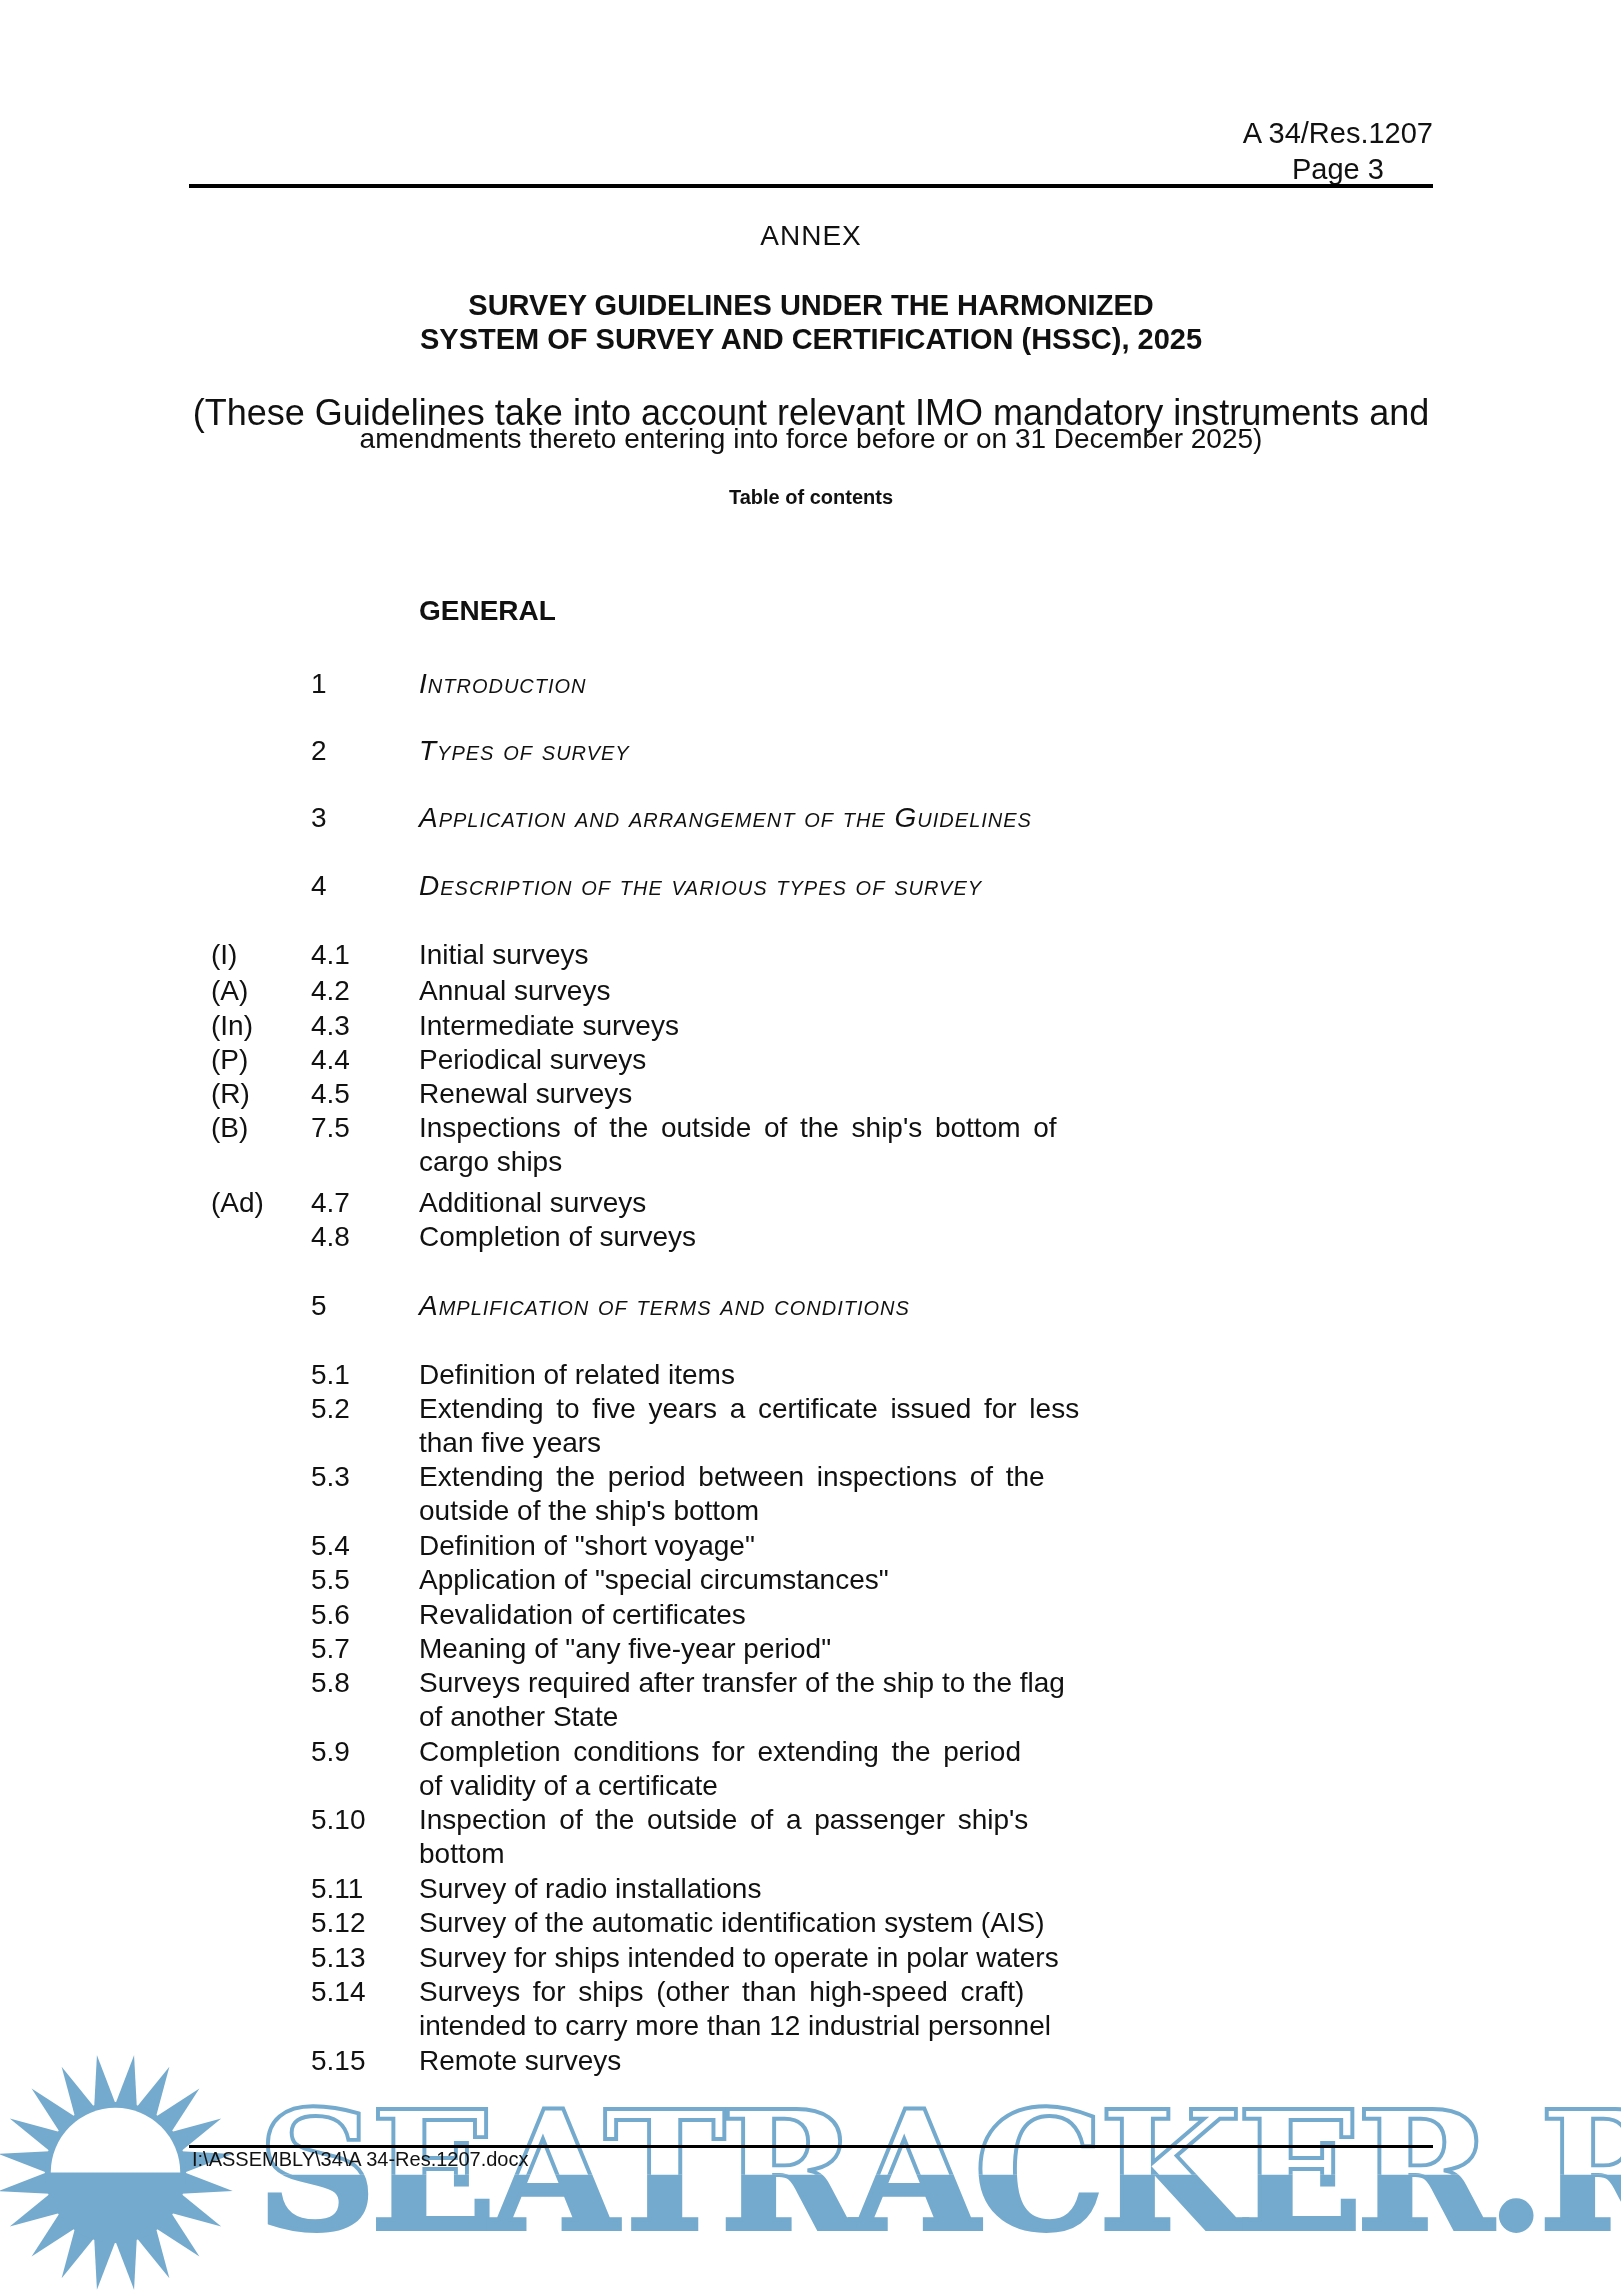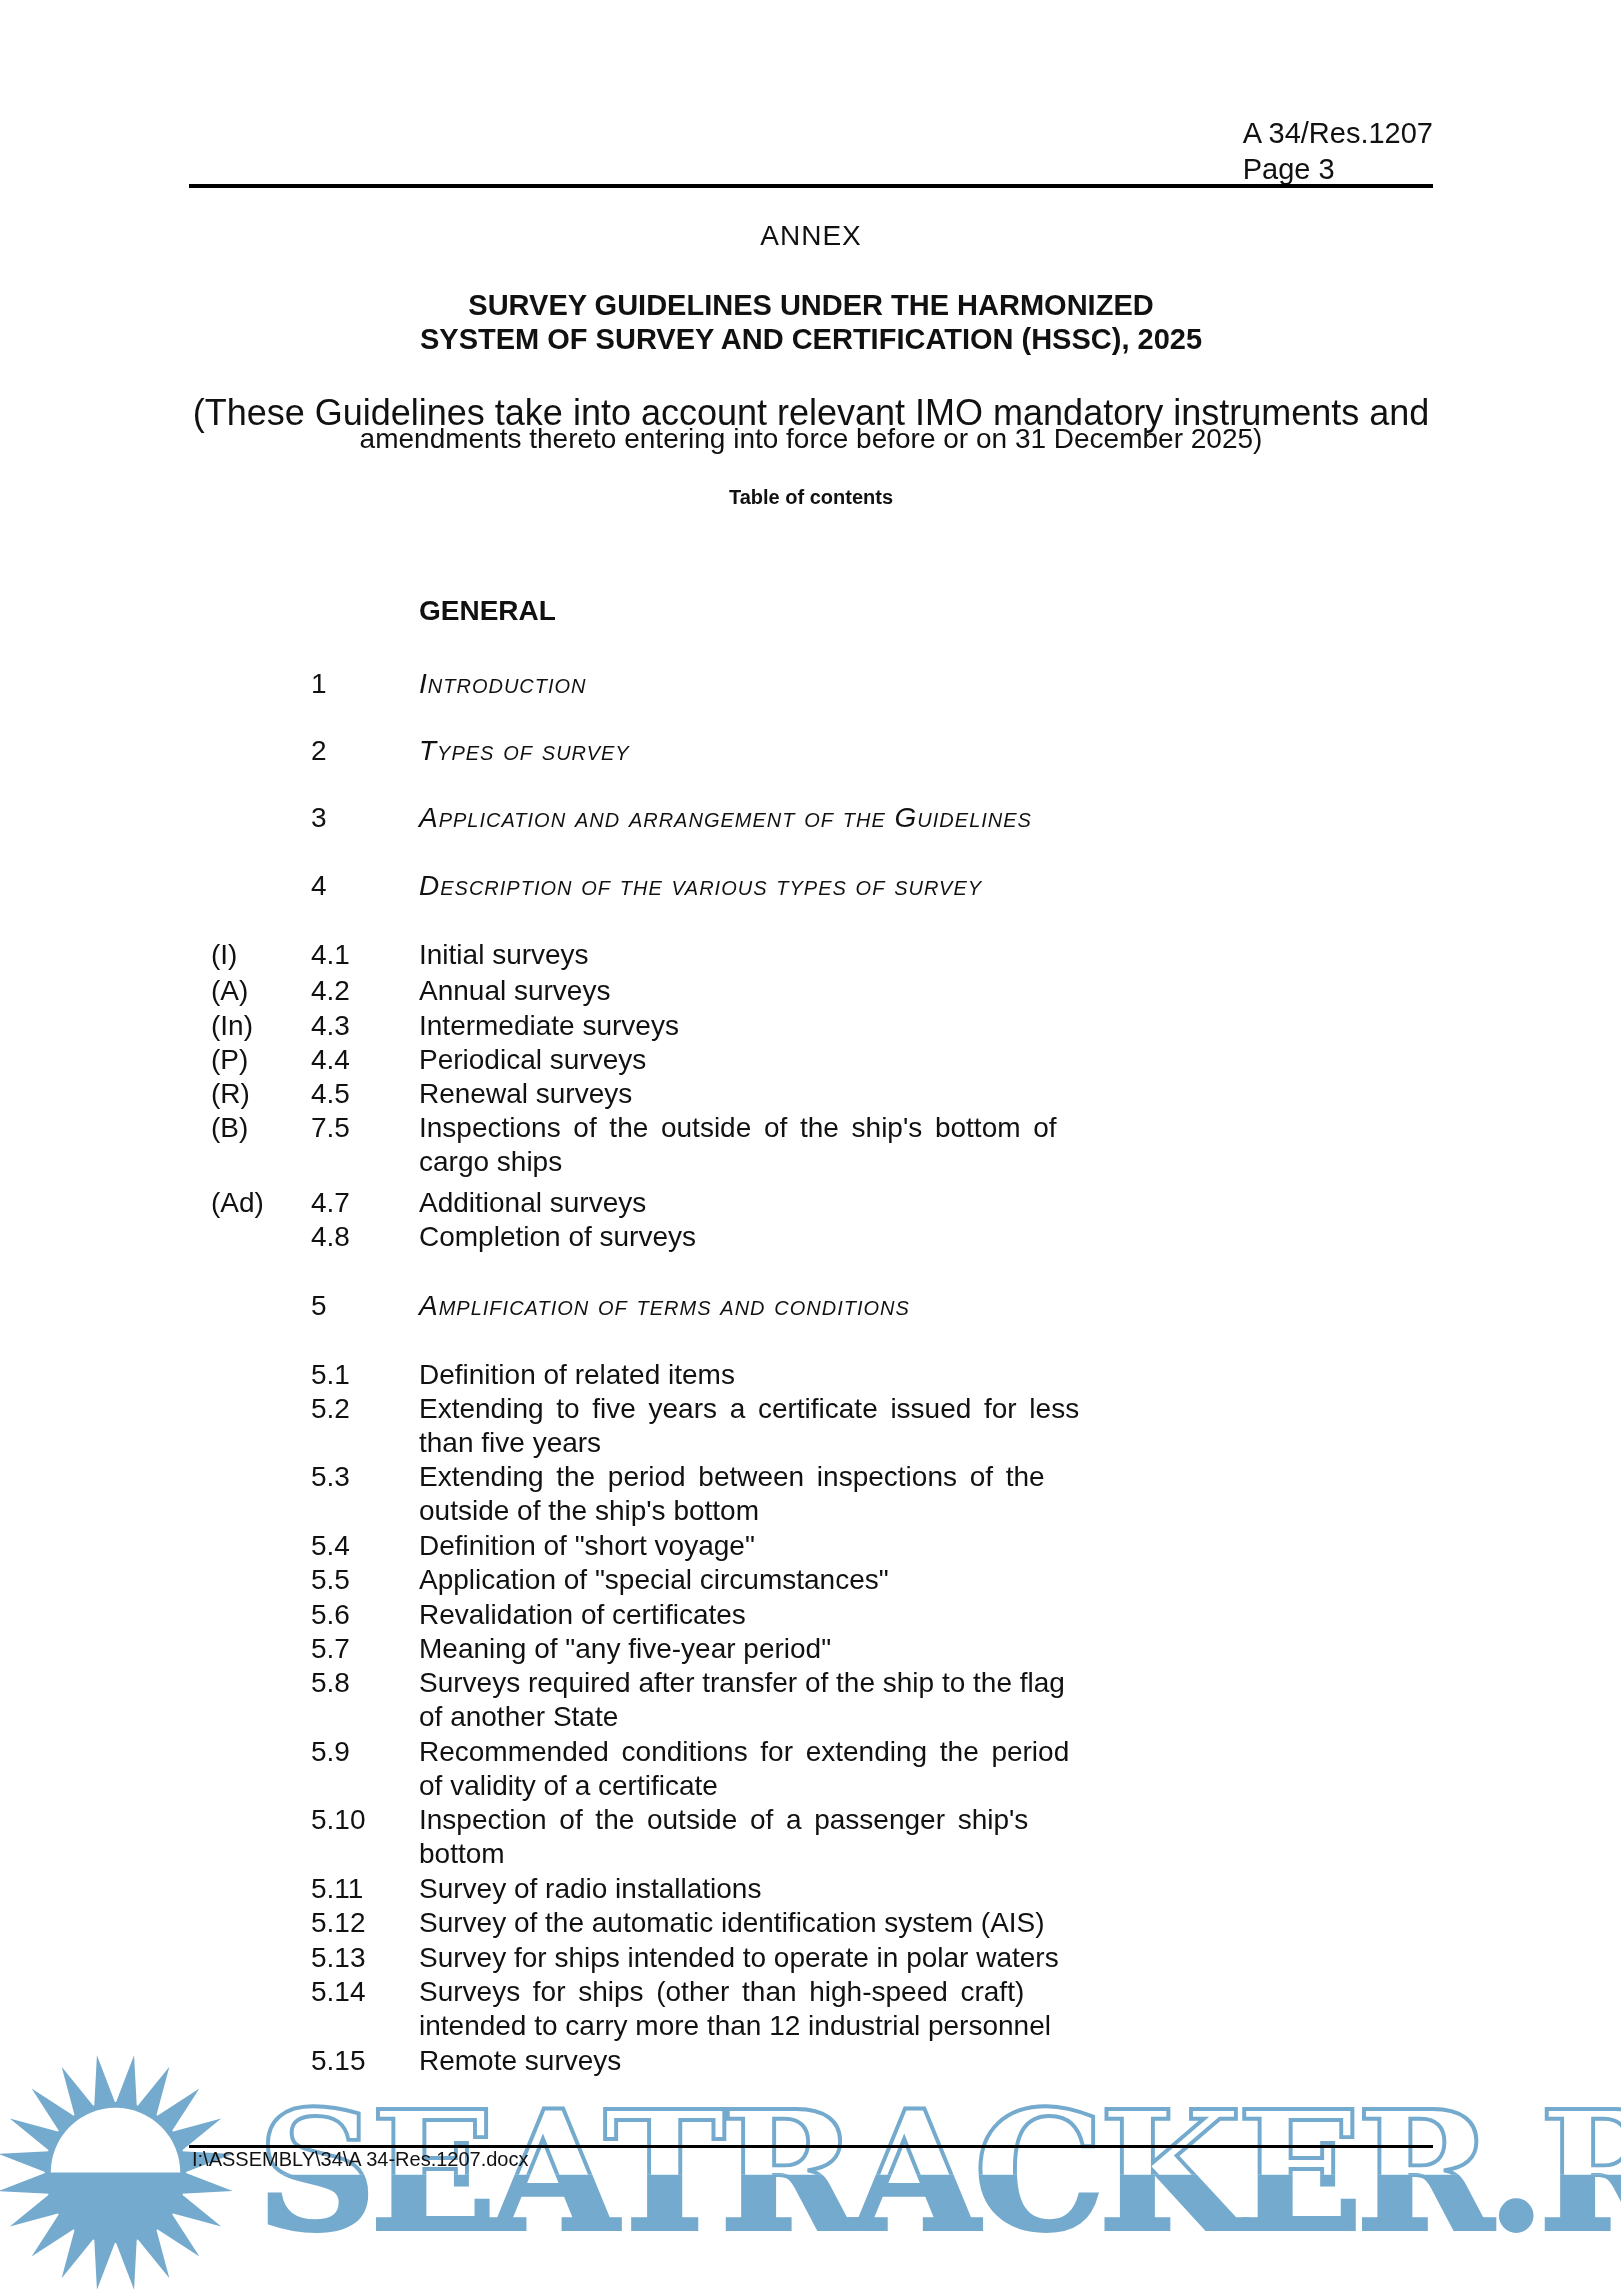--- a/index.html
+++ b/index.html
@@ -1,20 +1,20 @@
 <!DOCTYPE html>
 <html><head>
 <meta charset="utf-8">
 <style>
   html,body{margin:0;padding:0;}
   body{width:1621px;height:2293px;position:relative;background:#ffffff;overflow:hidden;
        font-family:"Liberation Sans",sans-serif;color:#111;}
 
   
-  #header-block{position:absolute;top:115px;right:188px;text-align:left;
+  #header-block{position:absolute;top:115px;right:188px;text-align:center;
                 font-size:29px;line-height:36px;}
   #header-rule{position:absolute;left:189px;top:184px;width:1244px;height:3.9px;background:#000;z-index:3;}
 
   
   .center-line{position:absolute;left:189px;width:1244px;text-align:center;}
   #annex{top:220px;font-size:28px;letter-spacing:1px;}
   #title1{top:289px;font-size:29px;font-weight:bold;}
   #title2{top:323px;font-size:29px;font-weight:bold;}
   #note1{top:392px;font-size:36px;}
   #note2{top:423px;font-size:28px;}
@@ -228,21 +228,21 @@
     <div class="toc-row" style="top: 1666px;">
       <span class="toc-num">5.8</span>
       <div class="toc-text">
         <div class="toc-line">Surveys required after transfer of the ship to the flag</div>
         <div class="toc-line">of another State</div>
       </div>
     </div>
     <div class="toc-row" style="top: 1735px;">
       <span class="toc-num">5.9</span>
       <div class="toc-text">
-        <div class="toc-line stretch">Recommended conditions for extending the period</div>
+        <div class="toc-line stretch">Completion conditions for extending the period</div>
         <div class="toc-line">of validity of a certificate</div>
       </div>
     </div>
     <div class="toc-row" style="top: 1803px;">
       <span class="toc-num">5.10</span>
       <div class="toc-text">
         <div class="toc-line stretch">Inspection of the outside of a passenger ship's</div>
         <div class="toc-line">bottom</div>
       </div>
     </div>

